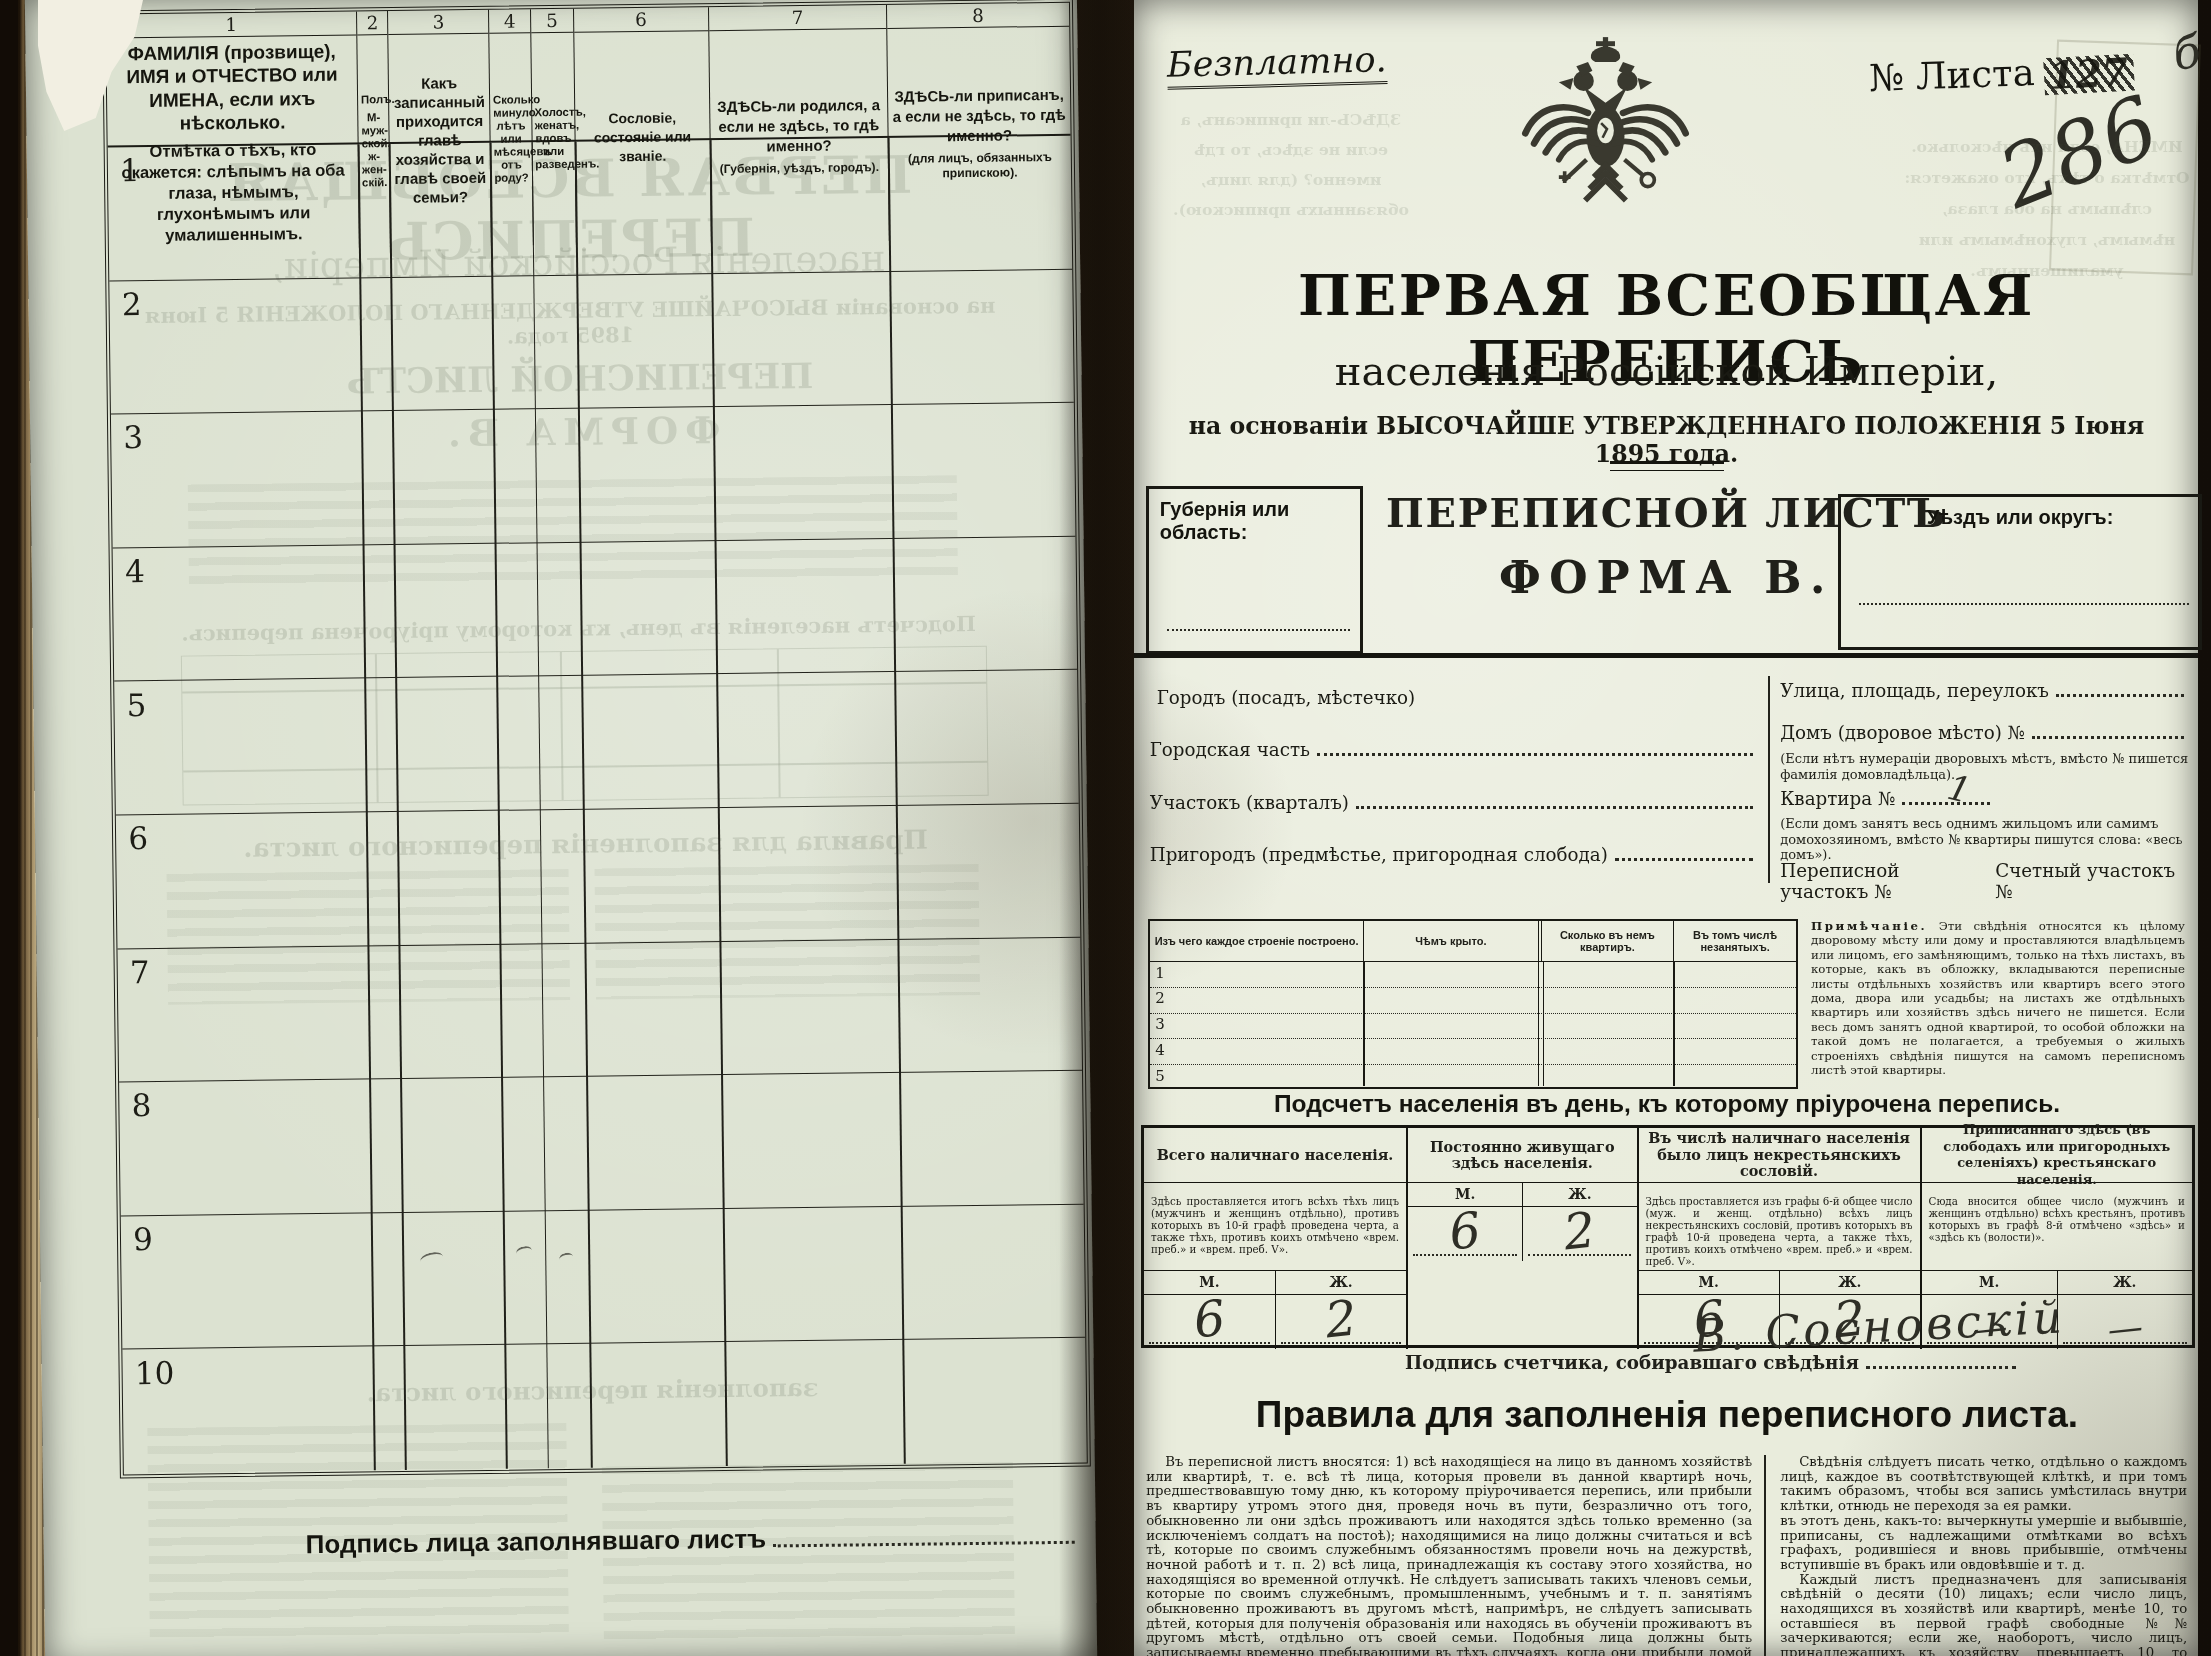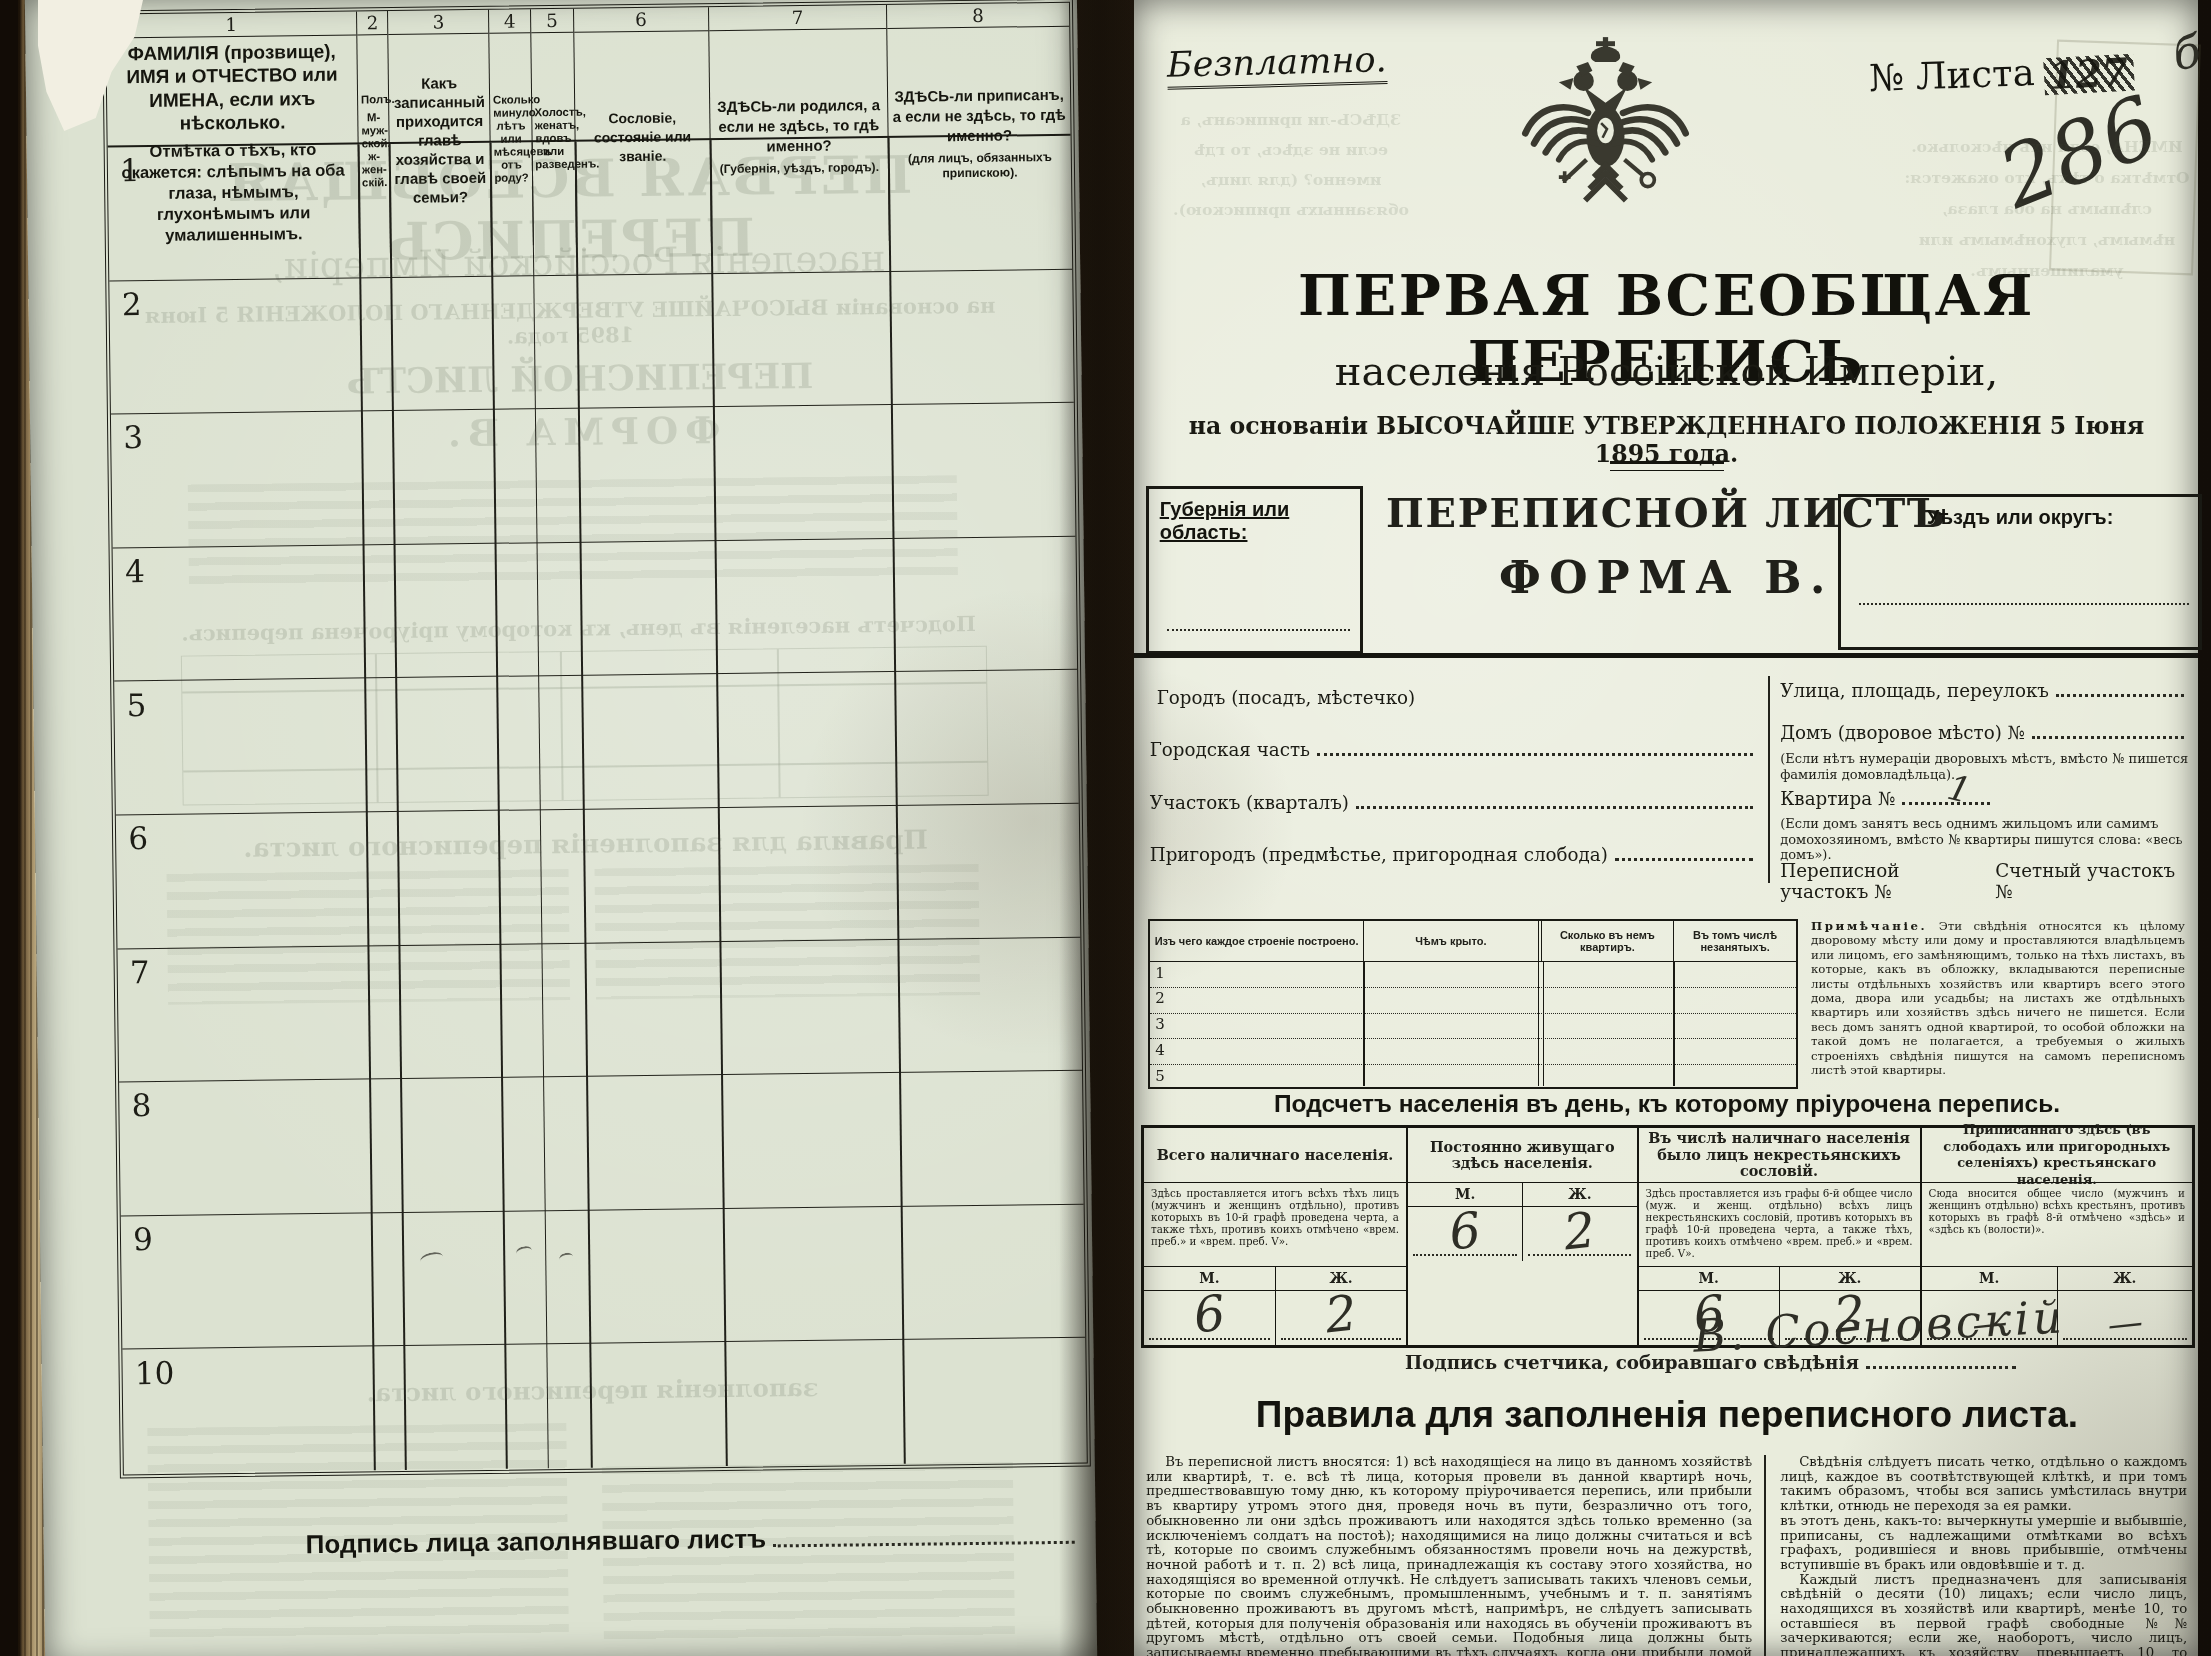--- a/index.html
+++ b/index.html
@@ -94,21 +94,21 @@
   .note-blk{position:absolute;left:677px;top:919px;width:374px;font-size:11.8px;line-height:14.4px;text-align:justify;color:#1c1c15;}
   .note-blk b{letter-spacing:2.6px;}
   .ctitle{position:absolute;left:17.5px;top:1090px;width:1031px;text-align:center;font-weight:bold;font-size:24.5px;
           font-family:"Liberation Sans",sans-serif;color:#15150f;}
   .ctable{position:absolute;left:7px;top:1125px;width:1048px;height:217px;border:3.5px solid #15150f;display:grid;
           grid-template-columns:25% 22% 27% 26%;}
   .cgroup{border-left:2.6px solid #15150f;display:flex;flex-direction:column;min-width:0;}
   .cgroup:first-child{border-left:none;}
   .cg-h{height:51px;border-bottom:1.7px solid #15150f;display:flex;align-items:center;justify-content:center;
         text-align:center;font-weight:bold;font-size:14.4px;line-height:16.6px;padding:1.7px 5.2px;}
-  .cg-n{flex:1;font-size:10.3px;line-height:12px;text-align:justify;padding:3.5px 7px;border-bottom:1.7px solid #15150f;}
+  .cg-n{flex:1;font-size:10.3px;line-height:12px;text-align:justify;padding:3.5px 7px;border-bottom:1.7px solid #15150f;margin-top:8px;}
   .cg-mf{height:23px;display:grid;grid-template-columns:1fr 1fr;border-bottom:1.7px solid #15150f;
          font-size:14px;font-weight:bold;text-align:center;}
   .cg-mf div{border-left:1.7px solid #15150f;line-height:23px;}
   .cg-mf div:first-child{border-left:none;}
   .cg-v{height:54px;display:grid;grid-template-columns:1fr 1fr;}
   .cg-v div{border-left:1.7px solid #15150f;position:relative;}
   .cg-v div:first-child{border-left:none;}
   .cg-v .hw{position:absolute;left:0;right:0;bottom:1.7px;text-align:center;font-size:49px;transform:rotate(-6deg);}
   .cg-v i{position:absolute;left:5.2px;right:5.2px;bottom:5.2px;border-bottom:2.6px dotted #2a2a22;}
   .csig{position:absolute;left:271px;top:1352px;width:611px;display:flex;align-items:baseline;font-size:18.3px;font-weight:bold;text-align:center;}
@@ -306,21 +306,21 @@
     <div class="sheetno">№ Листа</div>
     <div class="crossed hw">127</div>
     <div class="sideletter hw">б</div>
     <div class="bignum hw">286</div>
 
     <div class="rtitle">ПЕРВАЯ ВСЕОБЩАЯ ПЕРЕПИСЬ</div>
     <div class="rsub">населенія Россійской Имперіи,</div>
     <div class="rlaw">на основаніи ВЫСОЧАЙШЕ УТВЕРЖДЕННАГО ПОЛОЖЕНІЯ 5 Іюня 1895 года.</div>
     <div class="rrule"></div>
 
-    <div class="fbox" style="left:12.2px;top:486px;width:190px;height:145px;text-decoration:underline;">
+    <div class="fbox" style="left:12.2px;top:486px;width:190px;height:145px;">
       <span>Губернія или область:</span>
       <div class="dots" style="margin-top:84px;"></div>
     </div>
     <div class="formt1">ПЕРЕПИСНОЙ ЛИСТЪ</div>
     <div class="formt2">ФОРМА В.</div>
     <div class="fbox" style="left:704px;top:494px;width:337px;height:133px;">
       <span style="display:block;text-align:center;">Уѣздъ или округъ:</span>
       <div class="dots" style="margin-top:73px;"></div>
     </div>
     <div class="thickrule"></div>

